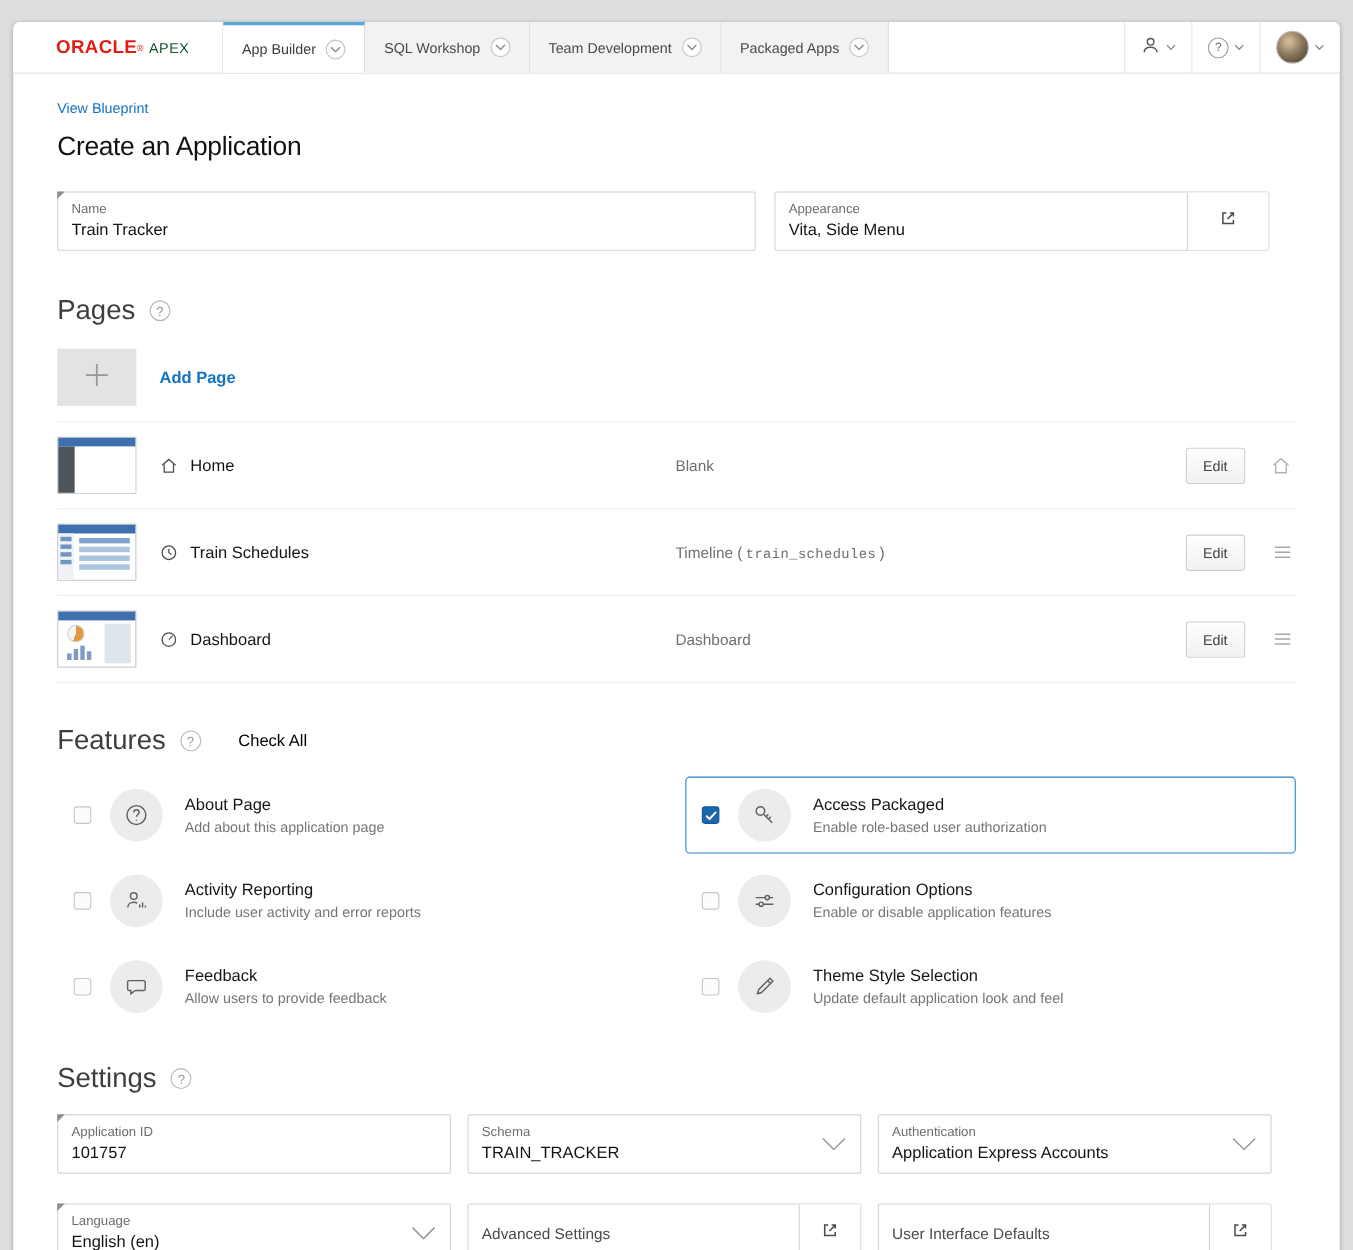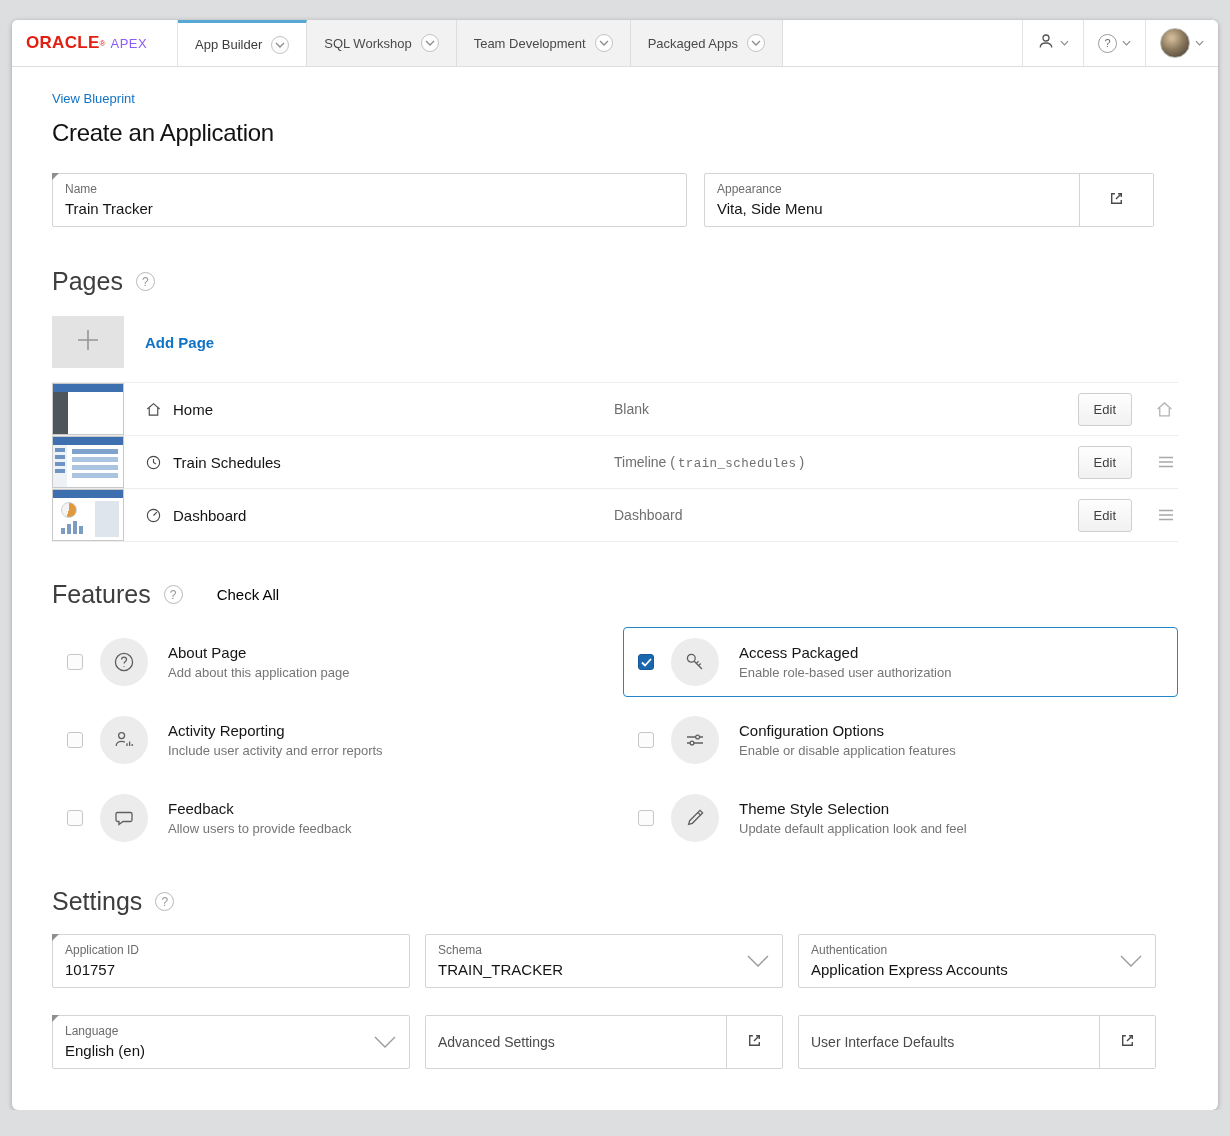--- a/index.html
+++ b/index.html
@@ -14,24 +14,24 @@
     margin: 20px 12px 0;
     background: #fff;
     border-radius: 6px;
     box-shadow: 0 1px 5px rgba(0,0,0,.28);
     overflow: hidden;
     min-height: 1090px;
   }
 
   
   .topbar { height: 47px; display: flex; align-items: stretch; border-bottom: 1px solid #dedede; background: #fff; }
-  .brand { display: flex; align-items: center; padding: 0 16px 0 14px; border-right: 1px solid #e4e4e4; min-width: 166px; }
+  .brand { display: flex; align-items: center; padding: 0 16px 0 14px; border-right: 1px solid #e4e4e4; min-width: 166px; margin-left: 25px; }
   .brand-oracle { color: #e21d12; font-weight: bold; font-size: 17px; letter-spacing: .3px; }
   .brand-reg { color: #e21d12; font-size: 8px; vertical-align: top; margin-right: 5px; }
-  .brand-apex { color: #8b5cf6; font-size: 13px; letter-spacing: .5px; }
+  .brand-apex { color: #14532d; font-size: 13px; letter-spacing: .5px; }
   .tabs { display: flex; }
   .tab { display: flex; align-items: center; gap: 9px; padding: 0 17px; font-size: 13px; color: #4a4a4a;
          background: #f2f2f2; border-right: 1px solid #dedede; cursor: pointer; }
   .tab.active { background: #fff; border-top: 3px solid #57a8d5; padding-top: 0; color: #3c3c3c; }
   .chev-ring { width: 18px; height: 18px; border: 1px solid #c3c3c3; border-radius: 50%; display: flex; align-items: center; justify-content: center; color: #8c8c8c; background:#fdfdfd; }
   .topbar-fill { flex: 1; }
   .top-ctl { display: flex; align-items: center; justify-content: center; gap: 5px; padding: 0 14px; border-left: 1px solid #e4e4e4; color: #555; cursor: pointer; }
   .help-ring { width: 19px; height: 19px; border: 1px solid #9c9c9c; border-radius: 50%; font-size: 11px; color: #6d6d6d; display:flex; align-items:center; justify-content:center; }
   .avatar { width: 30px; height: 30px; border-radius: 50%; background: radial-gradient(circle at 38% 32%, #cdb694 8%, #8d7a5e 45%, #4c4336 90%); border: 1px solid #bbb; }
   .chev-small { color: #8c8c8c; display: flex; }
@@ -56,21 +56,21 @@
   .section-heading { display: flex; align-items: center; font-size: 25px; font-weight: 400; color: #3e3e3e; }
   .qmark { width: 19px; height: 19px; border: 1px solid #b9b9b9; border-radius: 50%; margin-left: 13px; font-size: 12px; color: #979797; display: flex; align-items: center; justify-content: center; cursor: pointer; }
   .qmark::after { content: "?"; }
 
   
   .pages-heading { margin-top: 40px; text-align: center; }
   .add-page-row { margin-top: 20px; display: flex; align-items: center; cursor: pointer; }
   .thumb-add { width: 72px; height: 52px; background: #e3e3e3; display: flex; align-items: center; justify-content: center; }
   .add-page-label { margin-left: 21px; color: #1173c5; font-weight: bold; font-size: 15px; }
   .page-list { margin-top: 14px; }
-  .page-row { display: flex; align-items: center; padding: 0 0; border-top: 1px solid #ededed; }
+  .page-row { display: flex; align-items: center; padding: 13px 0; border-top: 1px solid #ededed; }
   .page-row:last-child { border-bottom: 1px solid #ededed; }
   .thumb { width: 72px; height: 52px; border: 1px solid #c9c9c9; background: #fff; display: flex; flex-direction: column; flex: none; }
   .thumb-top { height: 8px; background: #3e6fae; }
   .thumb-body { flex: 1; display: flex; }
   .side-dark { width: 15px; background: #4e555b; }
   .thumb-main { flex: 1; background: #fff; }
   .train-left { width: 14px; background: #eef1f5; display: flex; flex-direction: column; gap: 3px; padding: 3px 2px; }
   .train-left i { height: 4px; background: #6f94c4; }
   .train-rows { flex: 1; display: flex; flex-direction: column; gap: 3px; padding: 4px 5px; }
   .train-rows b { height: 5px; background: #abc4df; }

